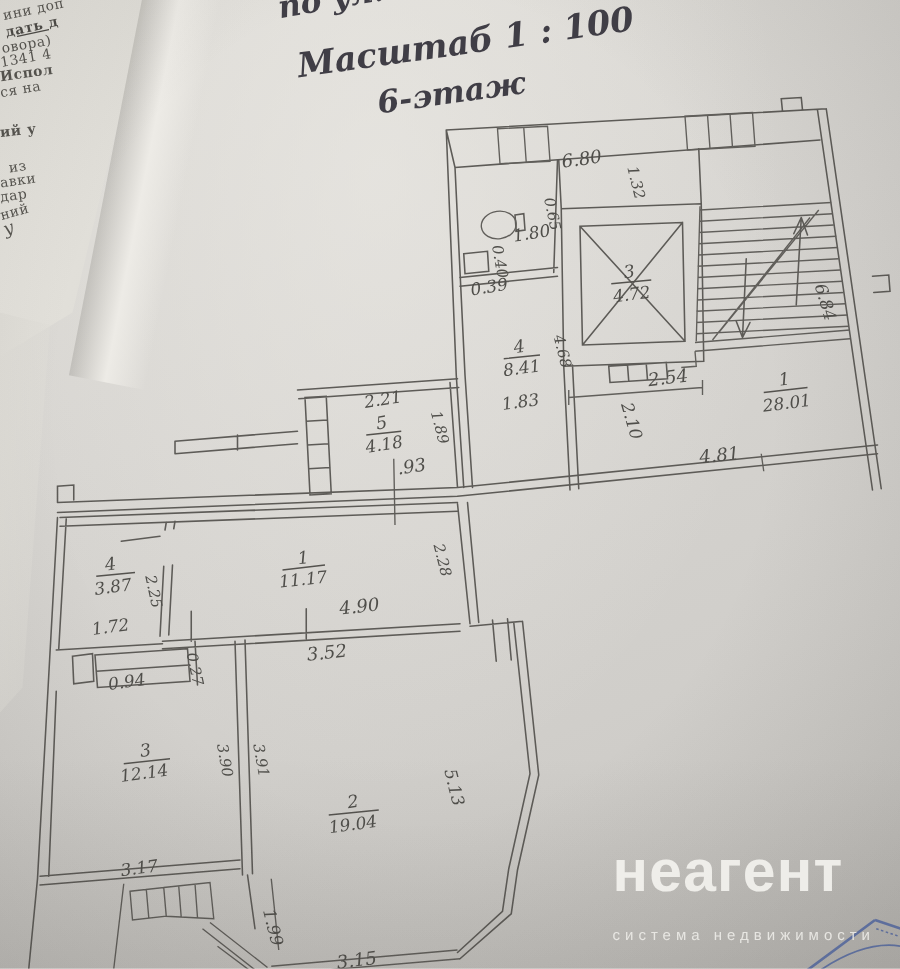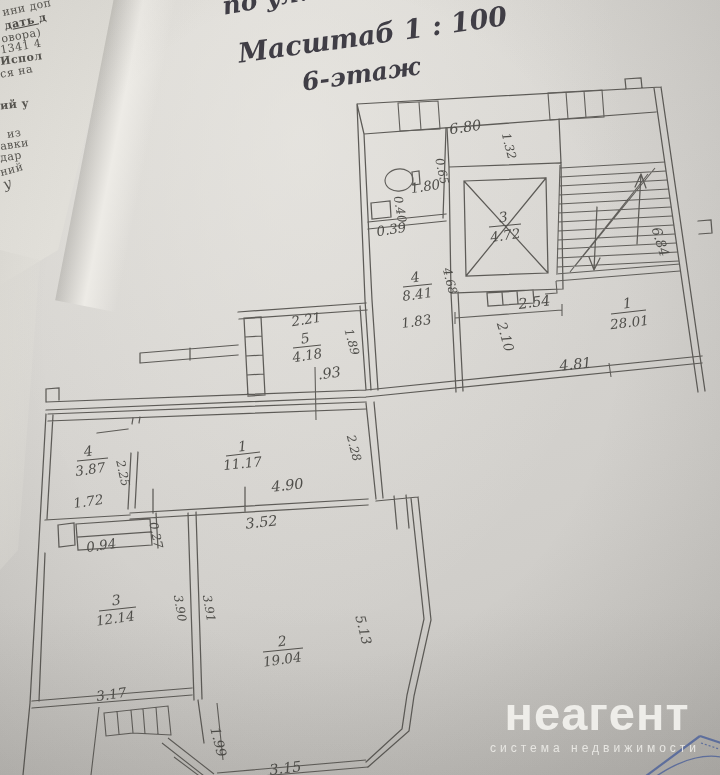--- a/index.html
+++ b/index.html
@@ -47,29 +47,29 @@
   .wall2{stroke:#615f5b;stroke-width:1.1;fill:none;}
   .frac{stroke:#54524e;stroke-width:1.1;}
   text{font-family:"DejaVu Serif", serif;font-style:italic;fill:#4f4e4a;text-anchor:middle;}
   .dim{font-size:13.5px;}
   .dim-s{font-size:12px;}
   .dim-l{font-size:14.5px;}
   .rnum{font-size:14px;}
   .rarea{font-size:13.5px;}
   .stamp{stroke:#4a67b3;fill:none;opacity:.78;}
   .logo{
-    position:absolute;right:16px;bottom:20px;text-align:center;
+    position:absolute;right:16px;bottom:20px;text-align:left;
     font-family:"Liberation Sans", sans-serif;
   }
   .brand{
     font-size:47px;font-weight:700;color:#f3f2ee;opacity:.93;
     letter-spacing:1px;line-height:1;
   }
   .tagline{
-    font-size:12px;color:#efeeea;opacity:.88;letter-spacing:4px;margin-top:4px;
+    font-size:12px;color:#efeeea;opacity:.88;letter-spacing:4px;margin-top:21px;
     padding-right:4px;
   }
 </style>
 </head>
 <body>
 
 <div class="underpage"></div>
 <div class="underpage2"></div>
 
 <span class="frag" style="left:2px;top:1px;transform:rotate(-12deg)">ини доп</span>

